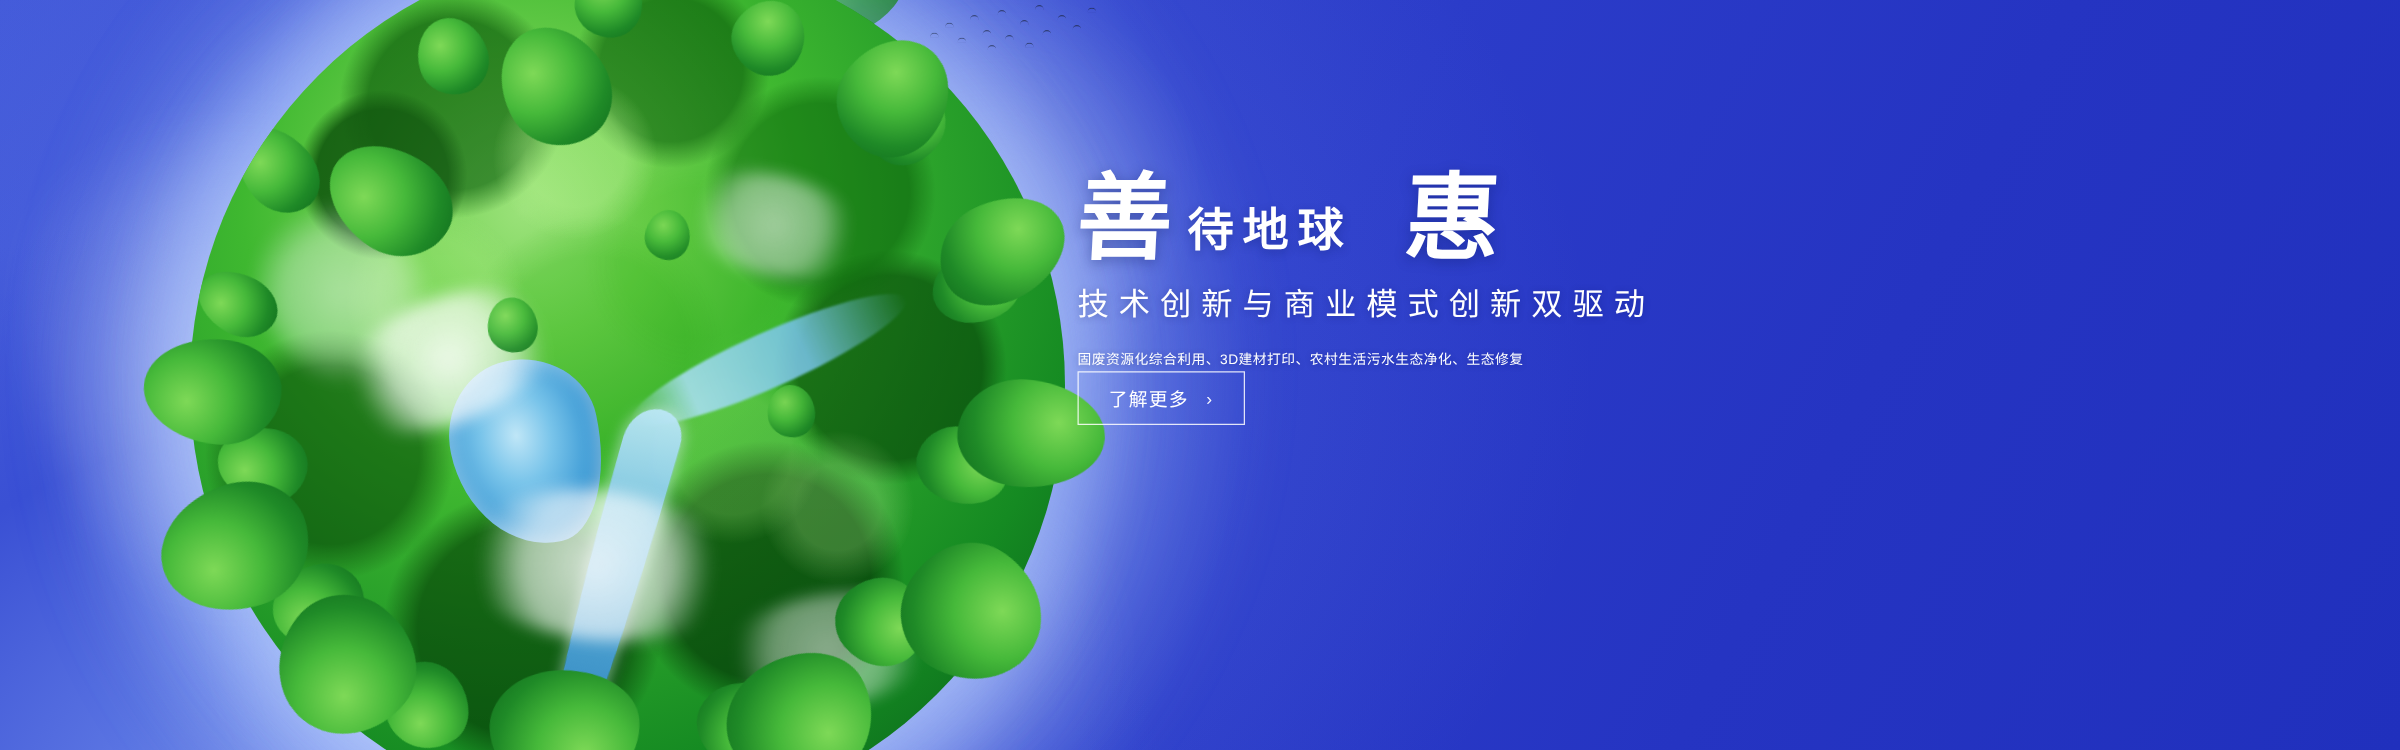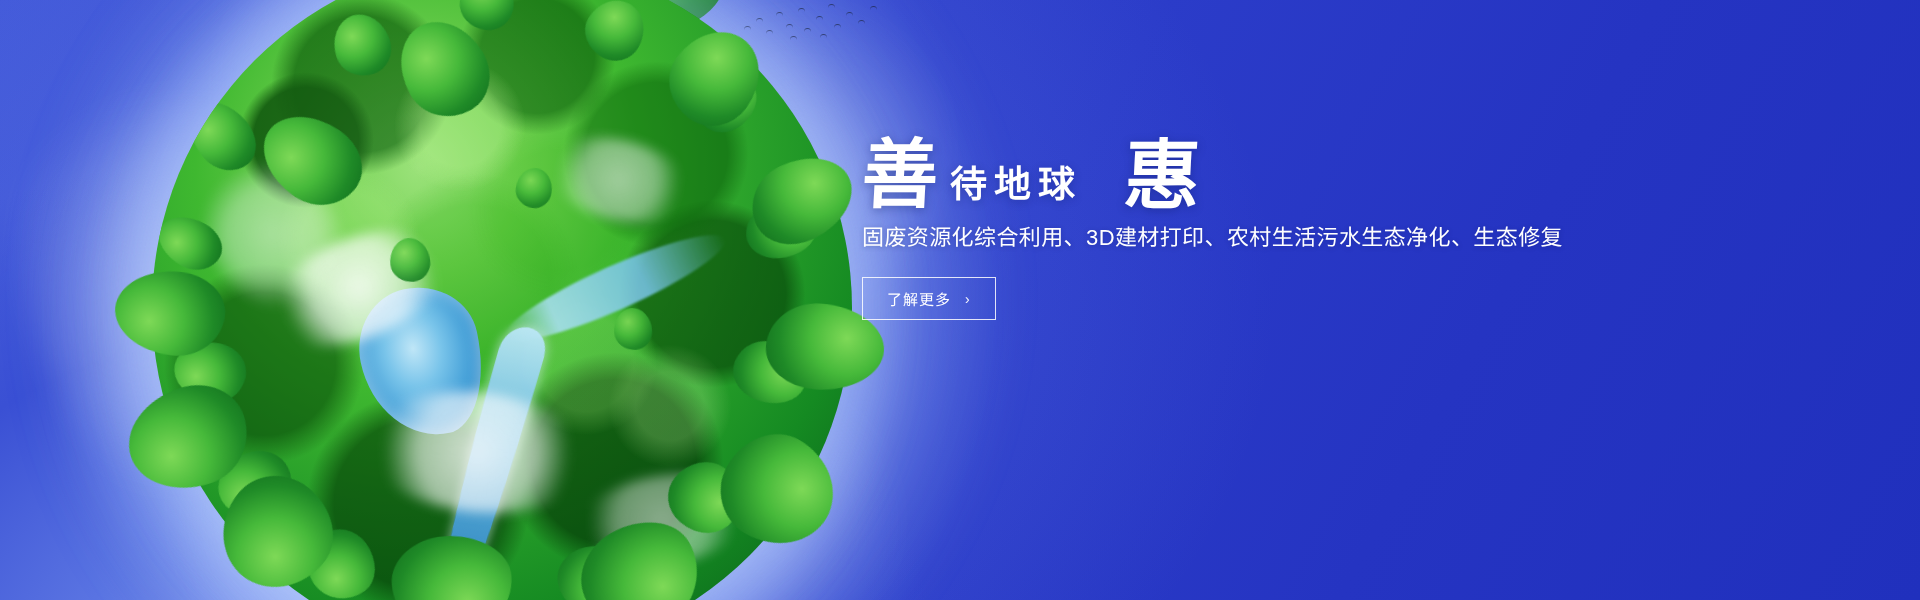--- a/index.html
+++ b/index.html
@@ -222,25 +222,24 @@
     font-weight:400;
     letter-spacing:8px;
     line-height:1.5;
     margin-top:14px;
     margin-bottom:16px;
     text-shadow:0 1px 6px rgba(10,24,90,0.3);
     white-space:nowrap;
   }
 
   .desc {
-    font-size:22px;
+    font-size:11px;
     font-weight:400;
     letter-spacing:0.4px;
     line-height:1.6;
-    margin-bottom:22px;
     text-shadow:0 1px 5px rgba(10,24,90,0.3);
     white-space:nowrap;
   }
 
   .cta {
     display:inline-flex;
     align-items:center;
     justify-content:center;
     gap:14px;
     min-width:116px;
@@ -353,20 +352,21 @@
     <div class="headline">
       <span class="phrase">
         <span class="ch-big">善</span>
         <span class="ch-small">待地球</span>
       </span>
       <span class="phrase">
         <span class="ch-big">惠</span>
       </span>
     </div>
 
+    <div class="subtitle">技术创新与商业模式创新双驱动</div>
 
     <div class="desc">固废资源化综合利用、3D建材打印、农村生活污水生态净化、生态修复</div>
 
     <button class="cta">
       <span>了解更多</span>
       <span class="chev">›</span>
     </button>
 
   </div>
 </div>

